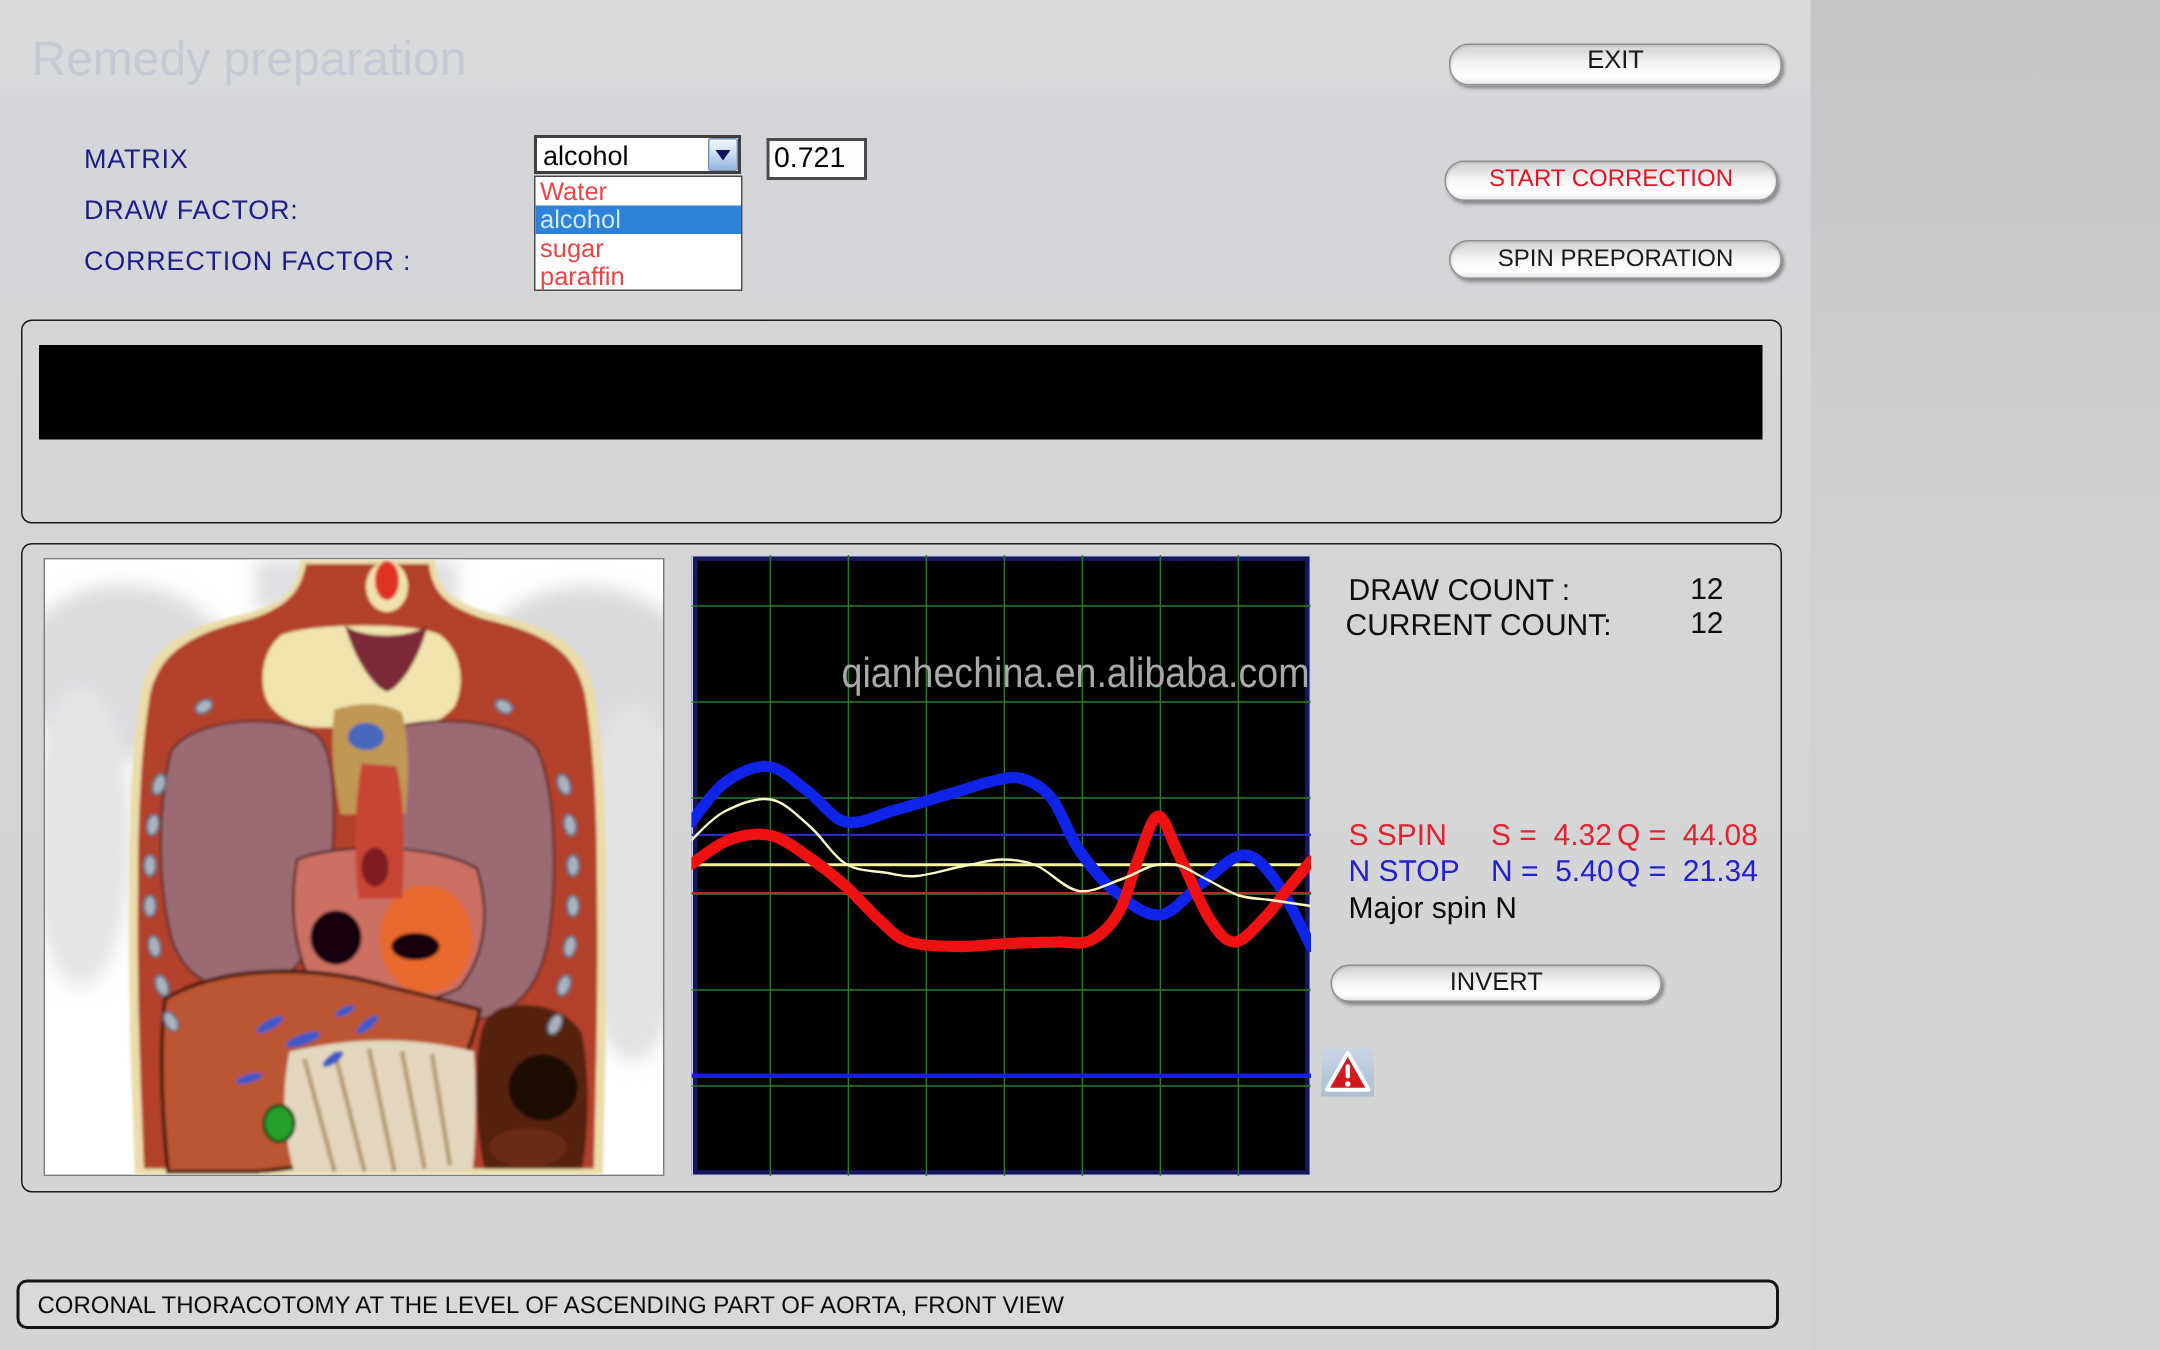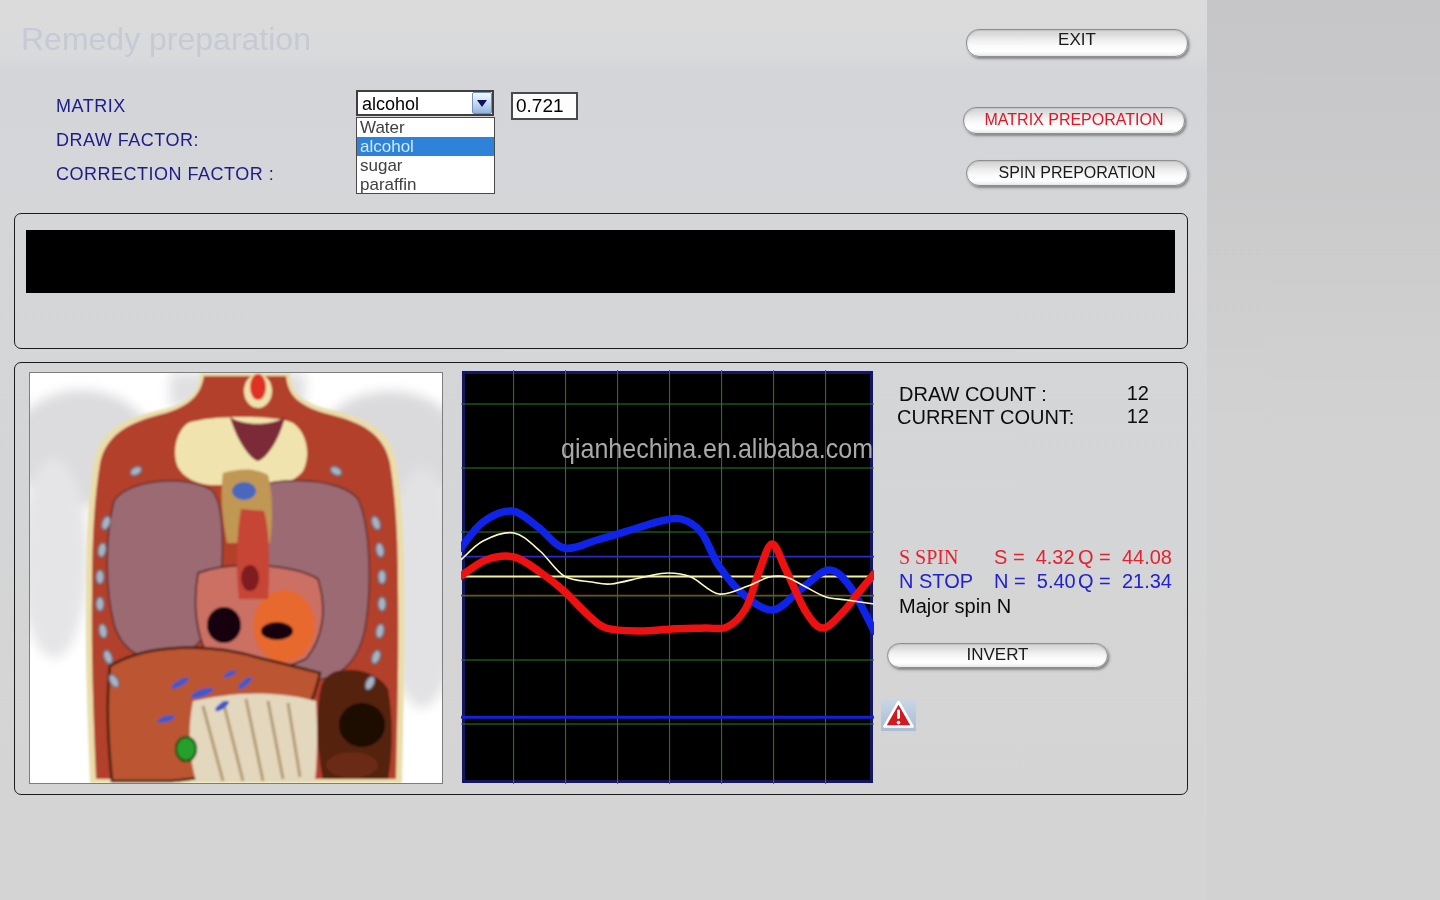--- a/index.html
+++ b/index.html
@@ -18,38 +18,38 @@
 #graphbox{position:absolute;left:461px;top:370px;width:413px;height:414px;}
 #statusbar{position:absolute;left:11px;top:853px;width:1171px;height:29px;border:2px solid #151515;border-radius:7px;background:#d9d9d9;}
 #statusbar div{margin:7px 0 0 12px;font-size:16px;color:#0a0a0a;}
 .rtxt{position:absolute;font-size:20px;white-space:nowrap;}
 
 #combo{position:absolute;left:356px;top:90px;width:138px;height:26px;background:#fff;border:2px solid #3f3f3f;box-sizing:border-box;}
 #combo .txt{position:absolute;left:4px;top:2px;font-size:18px;color:#000;}
 #arrowbtn{position:absolute;right:0px;top:0px;width:18px;height:20px;background:linear-gradient(180deg,#f2f8fe 0%,#cfe2f6 40%,#a9c6e8 78%,#8fb2dc 100%);border:1px solid #7591bb;border-radius:2px;}
 #arrowbtn:after{content:"";position:absolute;left:4px;top:7px;width:0;height:0;border-left:5px solid transparent;border-right:5px solid transparent;border-top:7px solid #101060;}
 #ddlist{position:absolute;left:356px;top:117px;width:139px;height:77px;background:#fff;border:1px solid #4a4a4a;box-sizing:border-box;}
-.dditem{height:19px;line-height:19px;padding-left:3px;font-size:17px;color:#404040;}
+.dditem{height:19px;line-height:19px;padding-left:3px;font-size:17px;color:#ef4444;}
 .ddsel{background:#2e82d8;color:#cfe9ff;}
 
 #warn{position:absolute;left:881px;top:699px;width:35px;height:32px;background:linear-gradient(180deg,#c9d6e6,#a9bdd4);}
 </style>
 </head>
 <body>
 <div id="win">
   <div class="abs" id="title">Remedy preparation</div>
   <div class="abs lbl" style="left:56px;top:96px;">MATRIX</div>
   <div class="abs lbl" style="left:56px;top:130px;">DRAW FACTOR:</div>
   <div class="abs lbl" style="left:56px;top:164px;">CORRECTION FACTOR :</div>
 
   <div class="pill" style="left:966px;top:29px;width:220px;height:26px;">
       <span style="margin-top:0;">EXIT</span>
     </div>
   <div class="pill" style="left:963px;top:107px;width:220px;height:25px;">
-      <span style="margin-top:3px;color:#e31424;font-size:16px;">MATRIX PREPORATION</span>
+      <span style="margin-top:3px;color:#e31424;font-size:16px;">START CORRECTION</span>
     </div>
   <div class="pill" style="left:966px;top:160px;width:220px;height:24px;">
       <span style="margin-top:3px;font-size:16px;">SPIN PREPORATION</span>
     </div>
 
   <div id="panel1"></div>
   <div id="blackbar"></div>
 
   <div id="panel2"></div>
   <div id="imgframe">
@@ -152,40 +152,43 @@
     <path d="M0.0,190.0 C3.7,186.8 13.2,175.5 22.0,171.0 C30.8,166.5 43.5,161.3 53.0,163.0 C62.5,164.7 70.7,173.8 79.0,181.0 C87.3,188.2 94.3,200.8 103.0,206.0 C111.7,211.2 123.2,210.7 131.0,212.0 C138.8,213.3 141.3,214.8 150.0,214.0 C158.7,213.2 173.5,208.8 183.0,207.0 C192.5,205.2 199.2,203.0 207.0,203.0 C214.8,203.0 221.5,203.5 230.0,207.0 C238.5,210.5 248.5,222.5 258.0,224.0 C267.5,225.5 278.7,218.8 287.0,216.0 C295.3,213.2 301.7,208.5 308.0,207.0 C314.3,205.5 319.2,205.5 325.0,207.0 C330.8,208.5 336.3,212.7 343.0,216.0 C349.7,219.3 357.8,224.7 365.0,227.0 C372.2,229.3 378.0,228.8 386.0,230.0 C394.0,231.2 408.5,233.3 413.0,234.0" fill="none" stroke="#fafac2" stroke-width="1.6"></path>
     <text x="100" y="88" font-family="Liberation Sans, sans-serif" font-size="28" fill="#a9a9a9" textLength="312" lengthAdjust="spacingAndGlyphs">qianhechina.en.alibaba.com</text>
   </svg>
   </div>
 
   <div class="rtxt" style="left:899px;top:383px;color:#0d0d0d;">DRAW COUNT :</div>
   <div class="rtxt" style="left:1120px;top:382px;width:29px;text-align:right;color:#0d0d0d;">12</div>
   <div class="rtxt" style="left:897px;top:406px;color:#0d0d0d;">CURRENT COUNT:</div>
   <div class="rtxt" style="left:1120px;top:405px;width:29px;text-align:right;color:#0d0d0d;">12</div>
 
-  <div class="rtxt" style="left:899px;top:546px;color:#e32330;font-family:Liberation Serif, serif;">S SPIN</div>
+  <div class="rtxt" style="left:899px;top:546px;color:#e32330;">S SPIN</div>
   <div class="rtxt" style="left:994px;top:546px;color:#e32330;">S&nbsp;=&nbsp;&nbsp;4.32</div>
   <div class="rtxt" style="left:1078px;top:546px;color:#e32330;">Q&nbsp;=&nbsp;&nbsp;44.08</div>
   <div class="rtxt" style="left:899px;top:570px;color:#2121d2;">N STOP</div>
   <div class="rtxt" style="left:994px;top:570px;color:#2121d2;text-align:center;">N&nbsp;=&nbsp;&nbsp;5.40</div>
   <div class="rtxt" style="left:1078px;top:570px;color:#2121d2;">Q&nbsp;=&nbsp;&nbsp;21.34</div>
   <div class="rtxt" style="left:899px;top:595px;color:#0a0a0a;">Major spin N</div>
 
   <div class="pill" style="left:887px;top:643px;width:219px;height:23px;">
       <span style="margin-top:1px;">INVERT</span>
     </div>
 
   <div id="warn">
     <svg width="35" height="32" viewBox="0 0 35 32">
       <path d="M17.5,3 L31.5,27.5 L3.5,27.5 Z" fill="#d31920" stroke="#ffffff" stroke-width="2.6" stroke-linejoin="round"></path>
       <rect x="16.1" y="10.5" width="2.9" height="9.5" rx="1.4" fill="#fff"></rect>
       <circle cx="17.5" cy="23.6" r="1.8" fill="#fff"></circle>
     </svg>
   </div>
 
+  <div id="statusbar">
+      <div>CORONAL THORACOTOMY AT THE LEVEL OF ASCENDING PART OF AORTA, FRONT VIEW</div>
+    </div>
 
   <div id="combo">
       <div class="txt">alcohol</div>
       <div id="arrowbtn"></div>
     </div>
   <div id="ddlist">
     <div class="dditem">Water</div>
     <div class="dditem ddsel">alcohol</div>
     <div class="dditem">sugar</div>
     <div class="dditem">paraffin</div>

